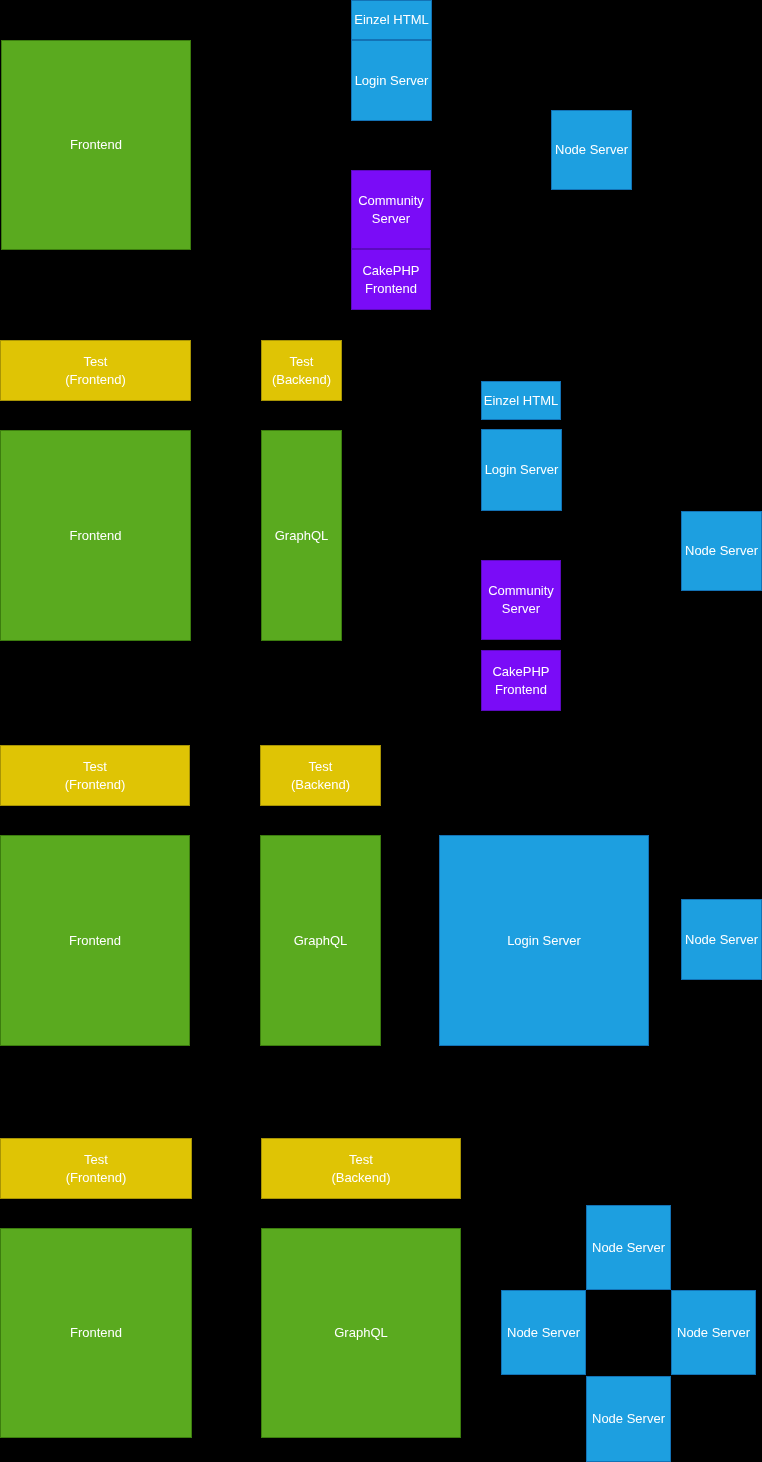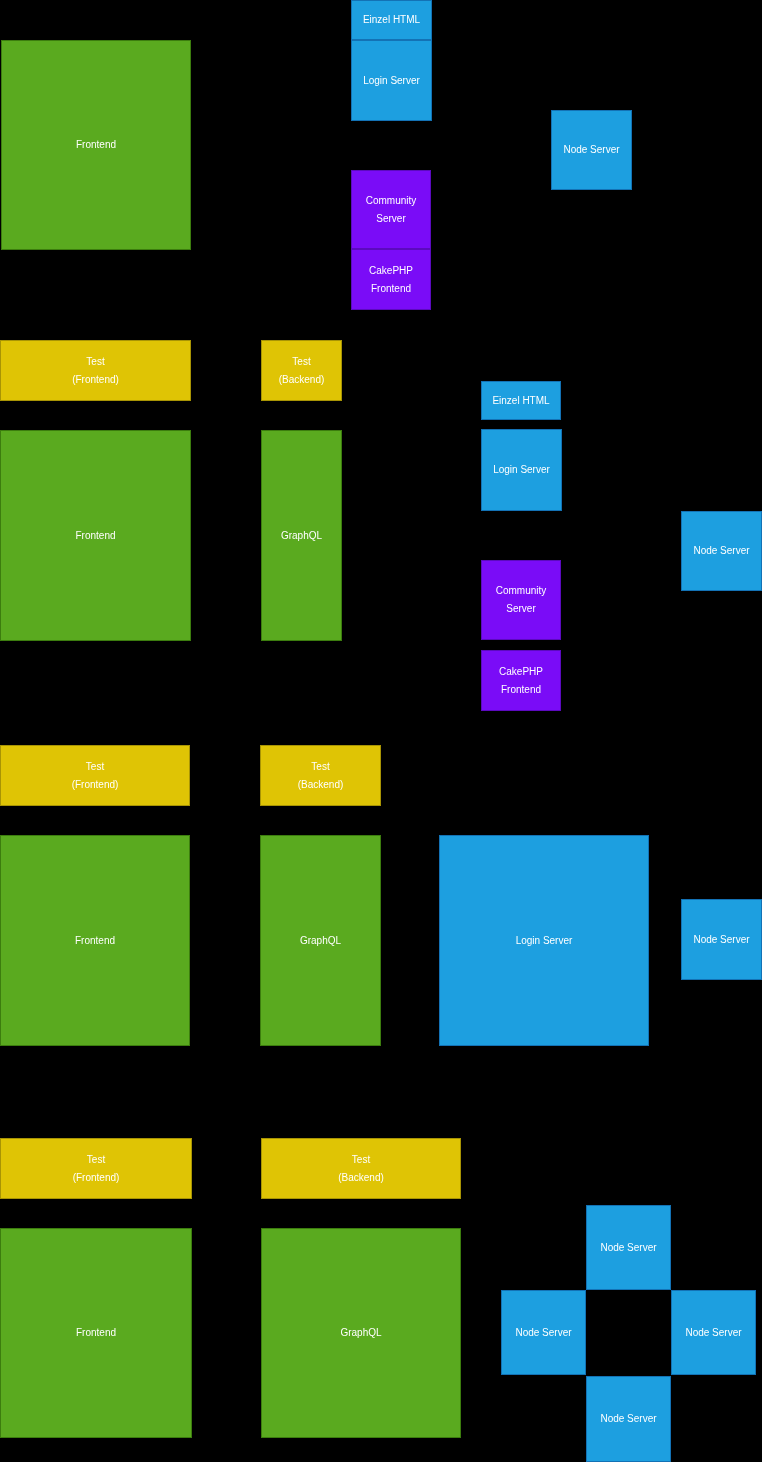--- a/index.html
+++ b/index.html
@@ -16,21 +16,21 @@
   .box {
     position: absolute;
     box-sizing: border-box;
     border: 1px solid;
     display: flex;
     flex-direction: column;
     align-items: center;
     justify-content: center;
     text-align: center;
     color: #ffffff;
-    font-size: 10px;
+    font-size: 13px;
     cursor: pointer;
   }
   .line {
     line-height: 18px;
     white-space: nowrap;
   }
 </style>
 </head>
 <body>
 

